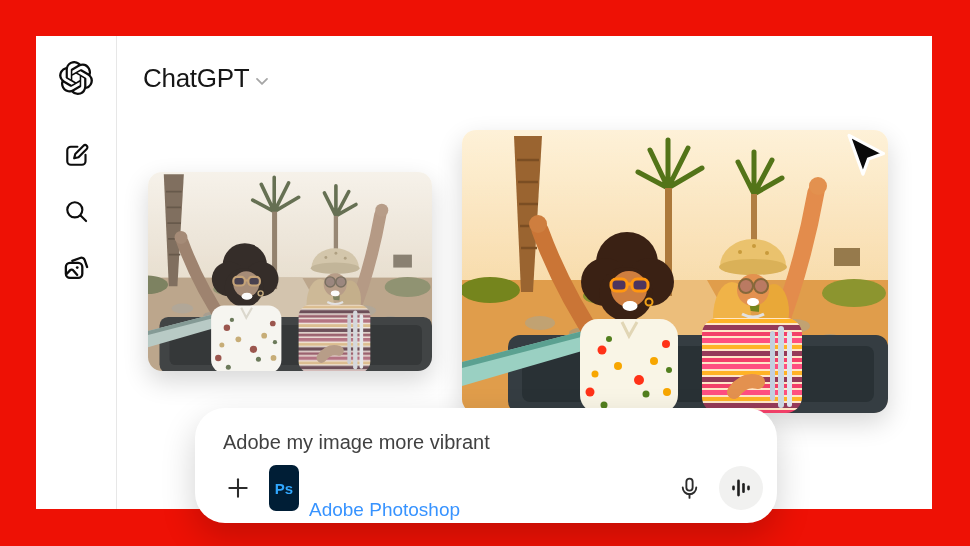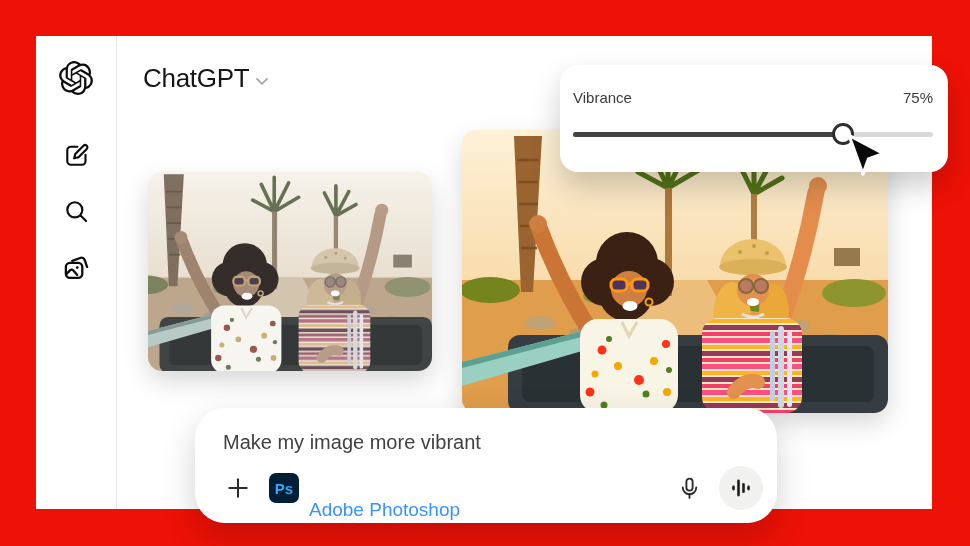--- a/index.html
+++ b/index.html
@@ -50,21 +50,21 @@
   .cursor{position:absolute;left:845px;top:133px;width:42px;height:46px;z-index:6;pointer-events:none;}
 
   
   .composer{position:absolute;left:195px;top:408px;width:582px;height:115px;background:#fff;border-radius:30px;
     box-shadow:0 14px 34px rgba(0,0,0,.18);z-index:5;}
   .composer-input{position:absolute;left:28px;top:23px;right:28px;font-size:20px;color:var(--gray-text);
     border:none;outline:none;background:transparent;cursor:text;white-space:nowrap;}
   .composer-row{position:absolute;left:28px;right:14px;bottom:13px;height:44px;display:flex;align-items:center;}
   .plus-btn{width:30px;height:30px;display:flex;align-items:center;justify-content:center;background:none;border:none;cursor:pointer;}
   .plugin-chip{display:flex;align-items:center;gap:10px;margin-left:16px;cursor:pointer;background:none;border:none;}
-  .ps-badge{width:30px;height:30px;border-radius:7px;background:var(--ps-navy);color:var(--ps-blue);
+  .ps-badge{width:30px;height:46px;border-radius:7px;background:var(--ps-navy);color:var(--ps-blue);
     font-weight:700;font-size:15px;display:flex;align-items:center;justify-content:center;letter-spacing:.2px;}
   .plugin-name{font-size:19px;color:var(--link-blue);margin-top:43px;}
   .row-spacer{flex:1;}
   .mic-btn{width:30px;height:30px;display:flex;align-items:center;justify-content:center;background:none;border:none;cursor:pointer;margin-right:15px;}
   .voice-btn{width:44px;height:44px;border-radius:50%;background:#f1f1f0;border:none;display:flex;align-items:center;justify-content:center;cursor:pointer;}
 </style>
 </head>
 <body>
 
 <div class="stage">
@@ -204,38 +204,27 @@
       <use href="#scene" xlink:href="#scene"></use>
     </svg>
   </div>
 
   <div class="photo photo--vibrant">
     <svg viewBox="0 0 426 283" preserveAspectRatio="xMidYMid slice" aria-hidden="true">
       <use href="#scene" xlink:href="#scene"></use>
     </svg>
   </div>
 
-  <div class="vibrance-card">
-    <div class="vibrance-head">
-      <span>Vibrance</span>
-      <span class="vibrance-value">75%</span>
-    </div>
-    <div class="slider">
-      <div class="slider-track"></div>
-      <div class="slider-fill" style="width: 75%;"></div>
-      <div class="slider-knob" style="left: calc(75% - 11px);"></div>
-    </div>
-  </div>
 
   <svg class="cursor" viewBox="0 0 34 38">
     <path d="M3 2 L14.5 34 L19 21.5 L31.5 17 Z" fill="#0a0a0a" stroke="#ffffff" stroke-width="2.6" stroke-linejoin="round"></path>
   </svg>
 
   <div class="composer">
-    <div class="composer-input">Make my image more vibrant</div>
+    <div class="composer-input">Adobe my image more vibrant</div>
     <div class="composer-row">
       <button class="plus-btn">
         <svg width="26" height="26" viewBox="0 0 24 24" fill="none" stroke="#2c2c2c" stroke-width="1.9" stroke-linecap="round">
           <line x1="12" y1="4" x2="12" y2="20"></line>
             <line x1="4" y1="12" x2="20" y2="12"></line>
         </svg>
       </button>
       <button class="plugin-chip">
         <span class="ps-badge">Ps</span>
         <span class="plugin-name">Adobe Photoshop</span>

